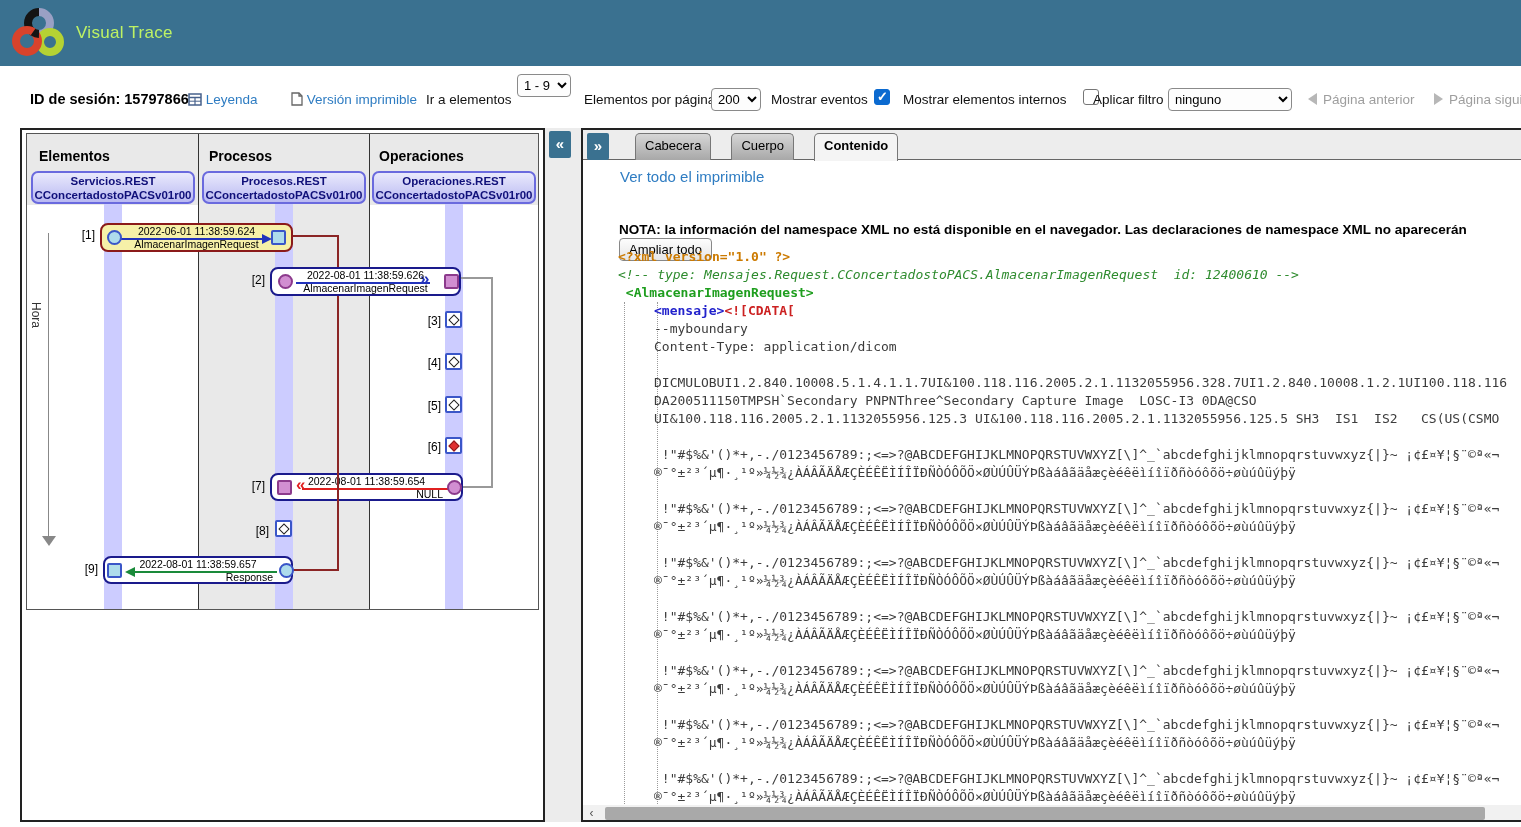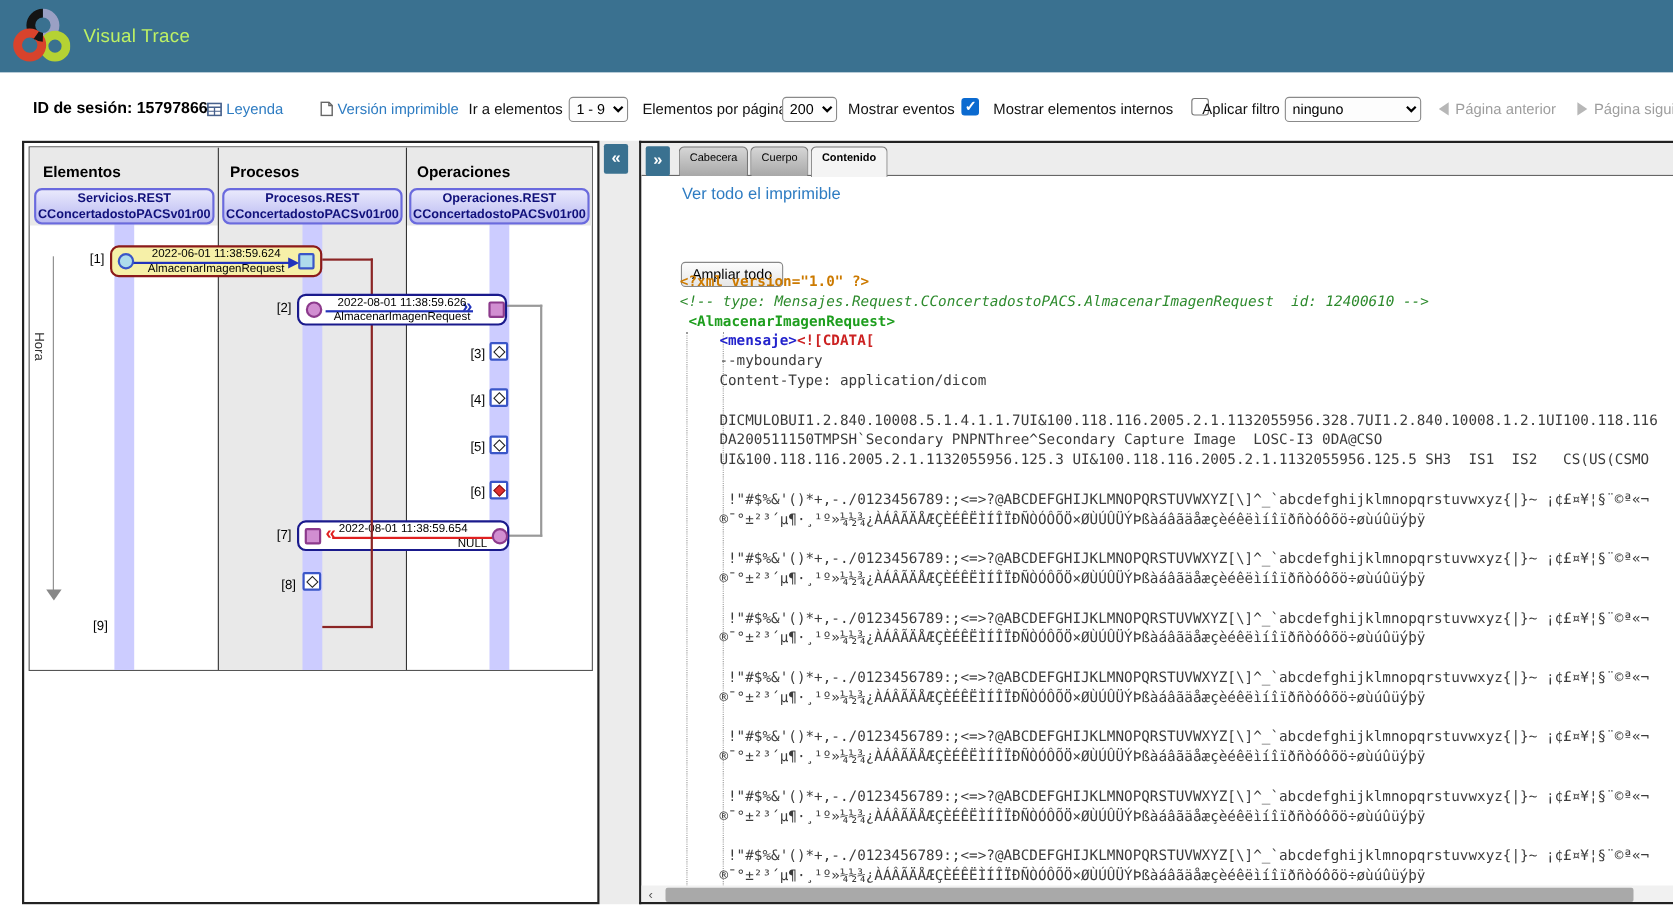--- a/index.html
+++ b/index.html
@@ -63,21 +63,21 @@
   .flag .diamond { position:absolute; left:3px; top:3px; width:8px; height:8px; transform:rotate(45deg); background:#fff; border:1.5px solid #222; }
   .flag .diamond.red { background:#e03030; border-color:#8b1a1a; }
   .conn { position:absolute; }
   .conn.maroon { background:var(--line-maroon); z-index:3; }
   .conn.gray { background:var(--line-gray); z-index:1; }.z2{z-index:2}.z4{z-index:4}
 
   
   .right-panel { position:absolute; left:581px; top:128px; width:940px; height:694px; background:#fff; border:2px solid #222; border-right:none; overflow:hidden; }
   .tab-strip { position:absolute; left:0; top:0; width:940px; height:30px; background:#ededed; border-bottom:1px solid #666; }
   .tabs { position:absolute; left:34px; top:3px; display:flex; }
-  .tab { font-size:10px; padding:4px 9px 5px; border:1px solid #777; border-bottom:none; border-radius:5px 5px 0 0; background:linear-gradient(#d6d6d6,#a8a8a8); margin-right:2px; cursor:pointer; height:27px; }
+  .tab { font-size:13px; padding:4px 9px 5px; border:1px solid #777; border-bottom:none; border-radius:5px 5px 0 0; background:linear-gradient(#d6d6d6,#a8a8a8); margin-right:2px; cursor:pointer; height:27px;margin-left:18px; }
   .tab.active { background:#f4f4f4; font-weight:bold; height:28px; }
   .view-all { position:absolute; left:37px; top:38px; font-size:15px; color:var(--link); text-decoration:none; cursor:pointer; }
   .expand-btn { position:absolute; left:36px; top:61px; font-size:13px; padding:3px 9px; border:1px solid #888; border-radius:4px; background:linear-gradient(#fdfdfd,#e6e6e6); cursor:pointer; font-family:"Liberation Sans",sans-serif;margin-top:47px; }
   .note { position:absolute; left:36px; top:92px; font-weight:bold; font-size:13.5px; white-space:nowrap; }
   .guide { position:absolute; top:172px; height:504px; border-left:1px dotted #9a9a9a; }
   .xml-content { position:absolute; left:35px; top:118px; width:1600px; font-family:"DejaVu Sans Mono",monospace; font-size:13px; line-height:18px; }
   .cl { white-space:pre; height:18px; }
   .cl.i1 { padding-left:36px; }
   .pi { color:var(--xml-pi); font-weight:bold; }
   .cm { color:var(--xml-comment); font-style:italic; }
@@ -115,21 +115,21 @@
     <a class="tool-link">Leyenda</a>
   </span>
   <span style="left:291px;top:26px">
     <svg width="12" height="14" viewBox="0 0 12 14" style="vertical-align:-2px">
         <path d="M1,1 h7 l3,3 v9 h-10 z" fill="#fff" stroke="#666" stroke-width="1.3"></path>
         <path d="M8,1 v3 h3" fill="none" stroke="#666" stroke-width="1.3"></path>
       </svg>
     <a class="tool-link">Versión imprimible</a>
   </span>
   <span class="tool-label" style="left:426px;top:26px">Ir a elementos</span>
-  <select class="tool-select" style="left:517px;top:22px;width:54px">
+  <select class="tool-select" style="left:517px;top:8px;width:54px">
     <option>1 - 9</option>
   </select>
   <span class="tool-label" style="left:584px;top:26px">Elementos por página</span>
   <select class="tool-select" style="left:711px;top:22px;width:50px">
     <option>200</option>
   </select>
   <span class="tool-label" style="left:771px;top:26px">Mostrar eventos</span>
   <span class="cb on" style="left:874px;top:23px"></span>
   <span class="tool-label" style="left:903px;top:26px">Mostrar elementos internos</span>
   <span class="cb" style="left:1063px;top:23px"></span>
@@ -220,34 +220,43 @@
       <span class="knob square plum" style="left:5px"></span>
       <span class="knob circle plum" style="left:175px"></span>
     </div>
 
     <div class="evt-label" style="left:212px;top:390px">[8]</div>
     <div class="flag" style="left:248px;top:386px">
         <span class="diamond"></span>
       </div>
 
     <div class="evt-label" style="left:41px;top:428px">[9]</div>
+    <div class="msg-box z4" style="left:76px;top:422px;width:190px;height:28px">
+      <div class="aline" style="left:24px;width:148px;background:var(--arrow-green)"></div>
+      <div class="tri-left" style="left:20px"></div>
+      <div class="ts">2022-08-01 11:38:59.657</div>
+      <div class="nm right">Response</div>
+      <span class="knob square" style="left:2px"></span>
+      <span class="knob circle" style="left:174px"></span>
+    </div>
   </div>
 </div>
 
 <div class="right-panel">
   <div class="tab-strip"></div>
   <div class="collapse-btn" style="left:4px;top:3px">»</div>
   <div class="tabs">
     <div class="tab">Cabecera</div>
     <div class="tab">Cuerpo</div>
     <div class="tab active">Contenido</div>
   </div>
 
   <a class="view-all">Ver todo el imprimible</a>
   <button class="expand-btn">Ampliar todo</button>
+  <div class="note">NOTA: la información del namespace XML no está disponible en el navegador. Las declaraciones de namespace XML no aparecerán</div>
 
   <div class="guide" style="left:41px"></div>
   <div class="guide" style="left:74px"></div>
   <div class="xml-content">
       <div class="cl i0"><span class="pi">&lt;?xml version="1.0" ?&gt;</span></div>
       <div class="cl i0"><span class="cm">&lt;!-- type: Mensajes.Request.CConcertadostoPACS.AlmacenarImagenRequest  id: 12400610 --&gt;</span></div>
       <div class="cl i0"><span class="plain"> </span><span class="tg">&lt;AlmacenarImagenRequest&gt;</span></div>
       <div class="cl i1"><span class="tg2">&lt;mensaje&gt;</span><span class="cd">&lt;![CDATA[</span></div>
       <div class="cl i1"><span class="plain">--myboundary</span></div>
       <div class="cl i1"><span class="plain">Content-Type: application/dicom</span></div>

